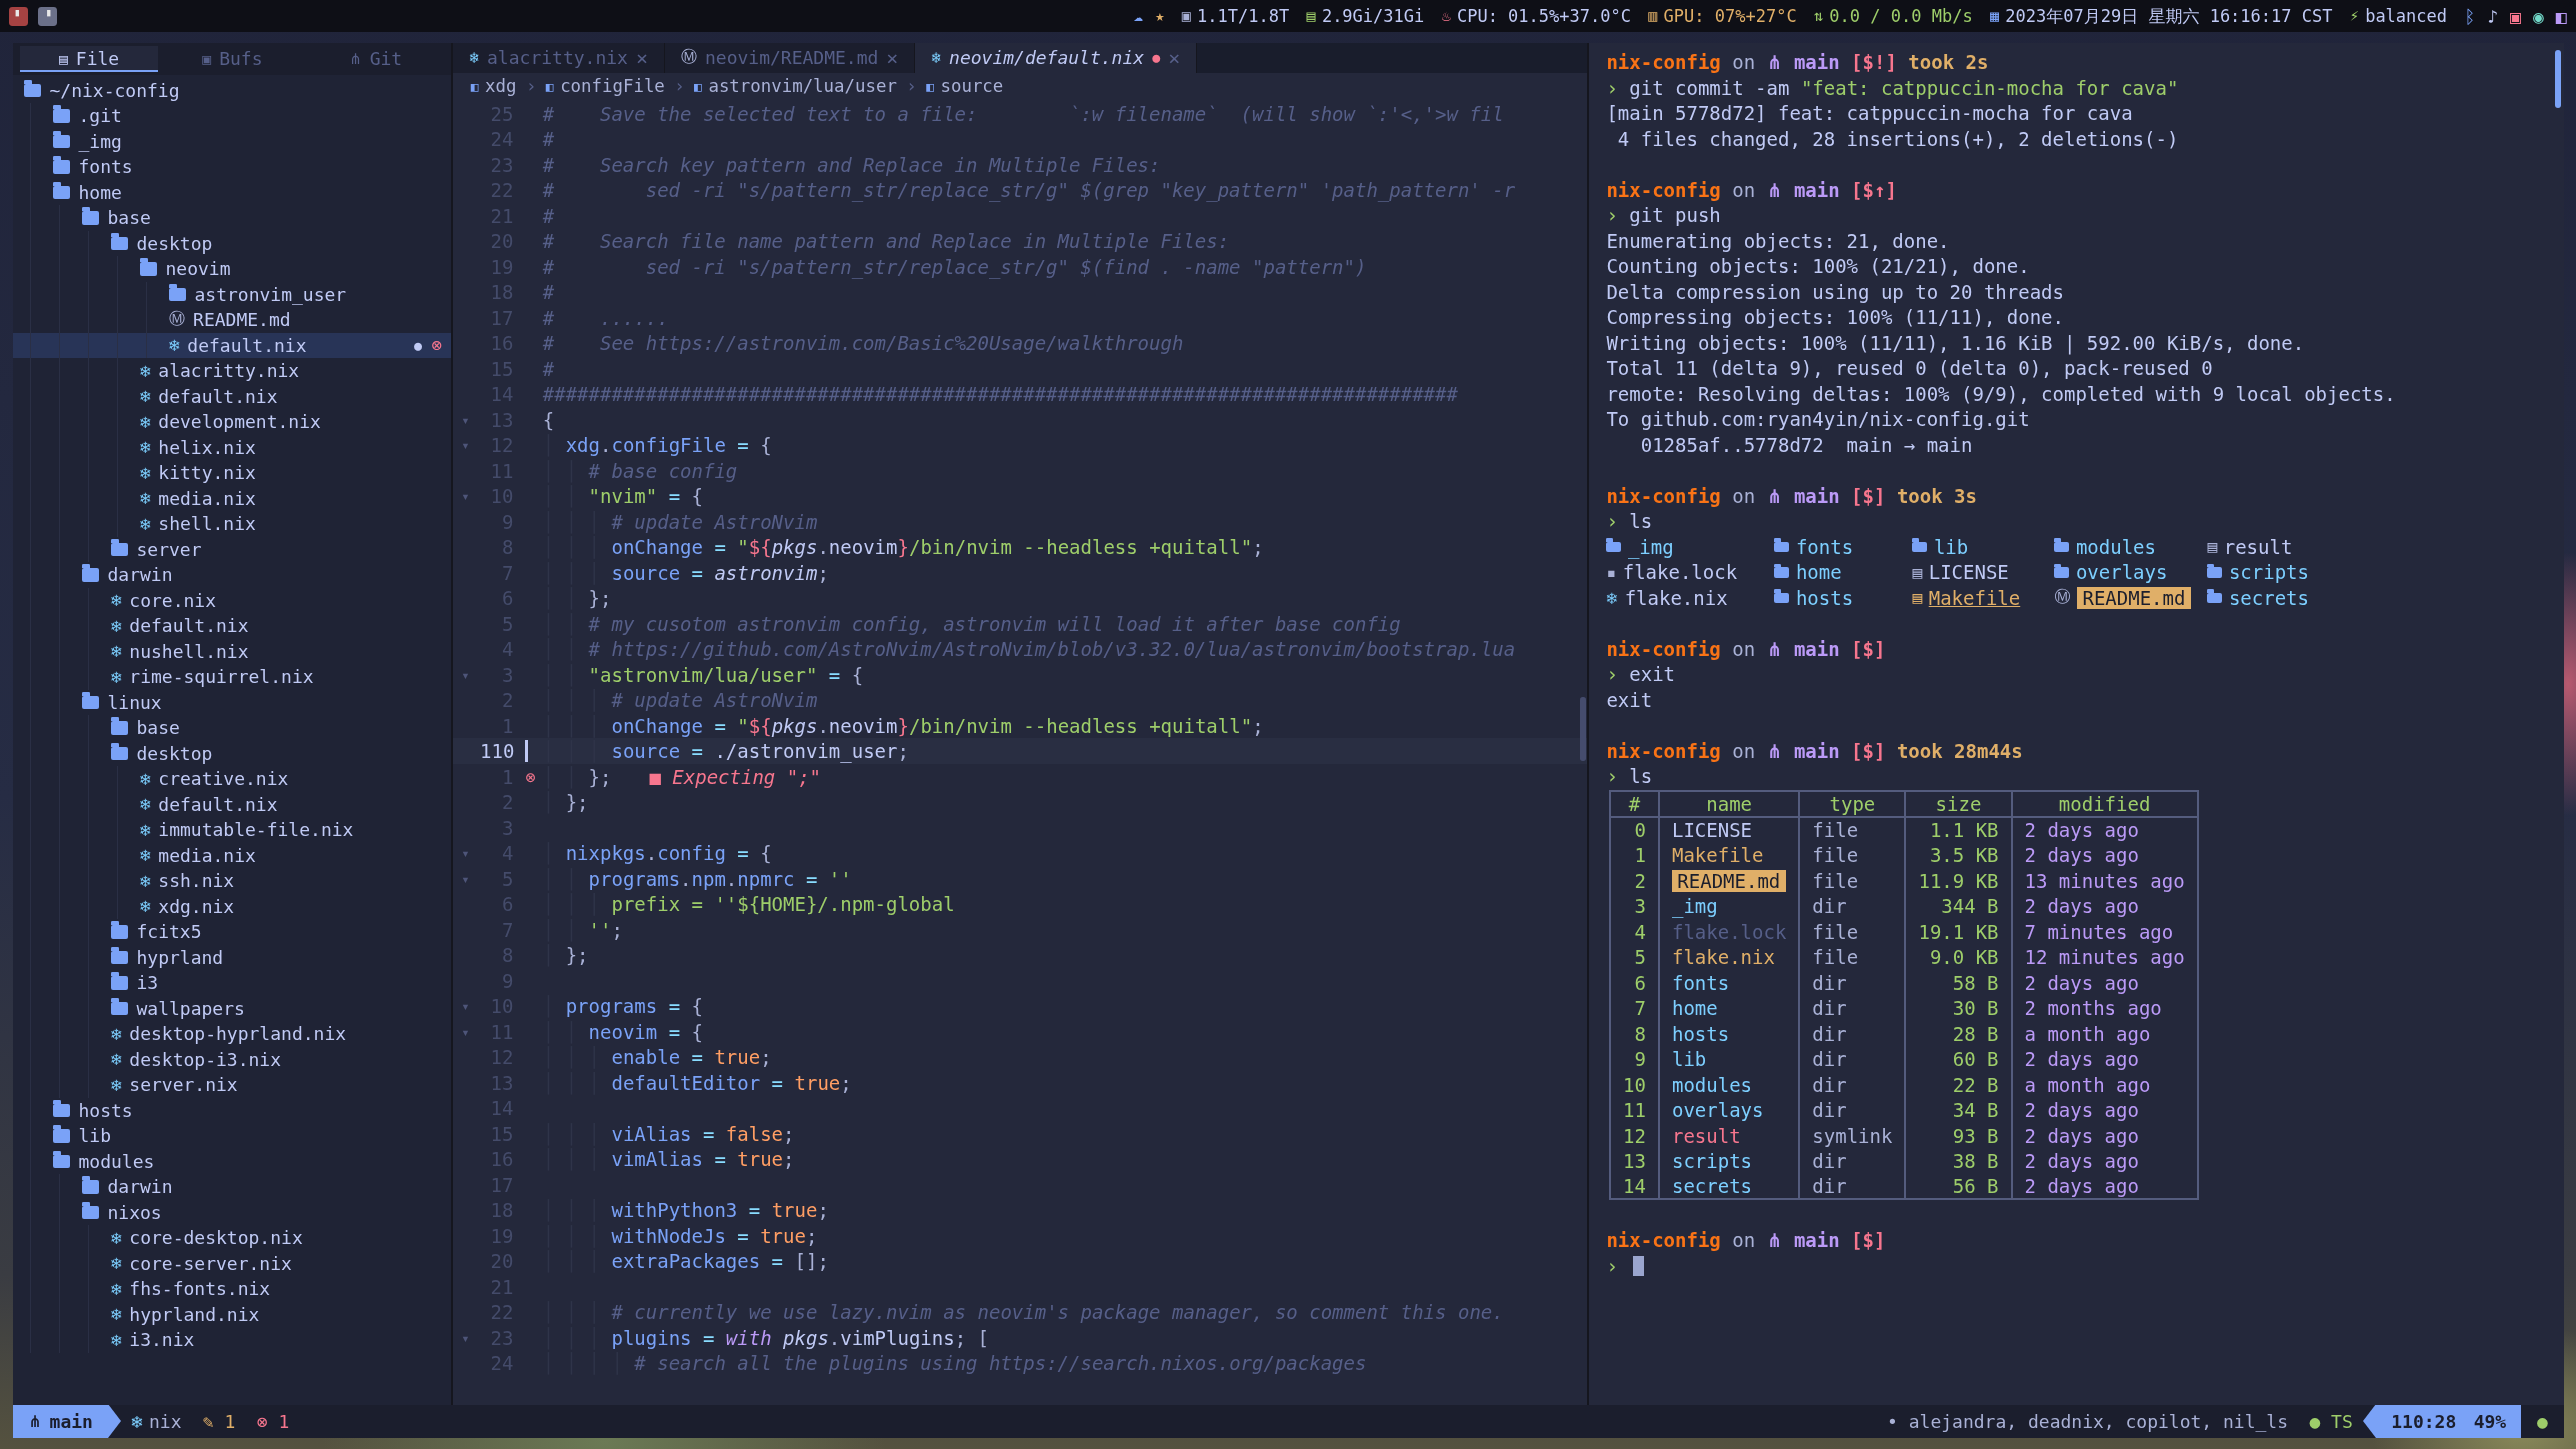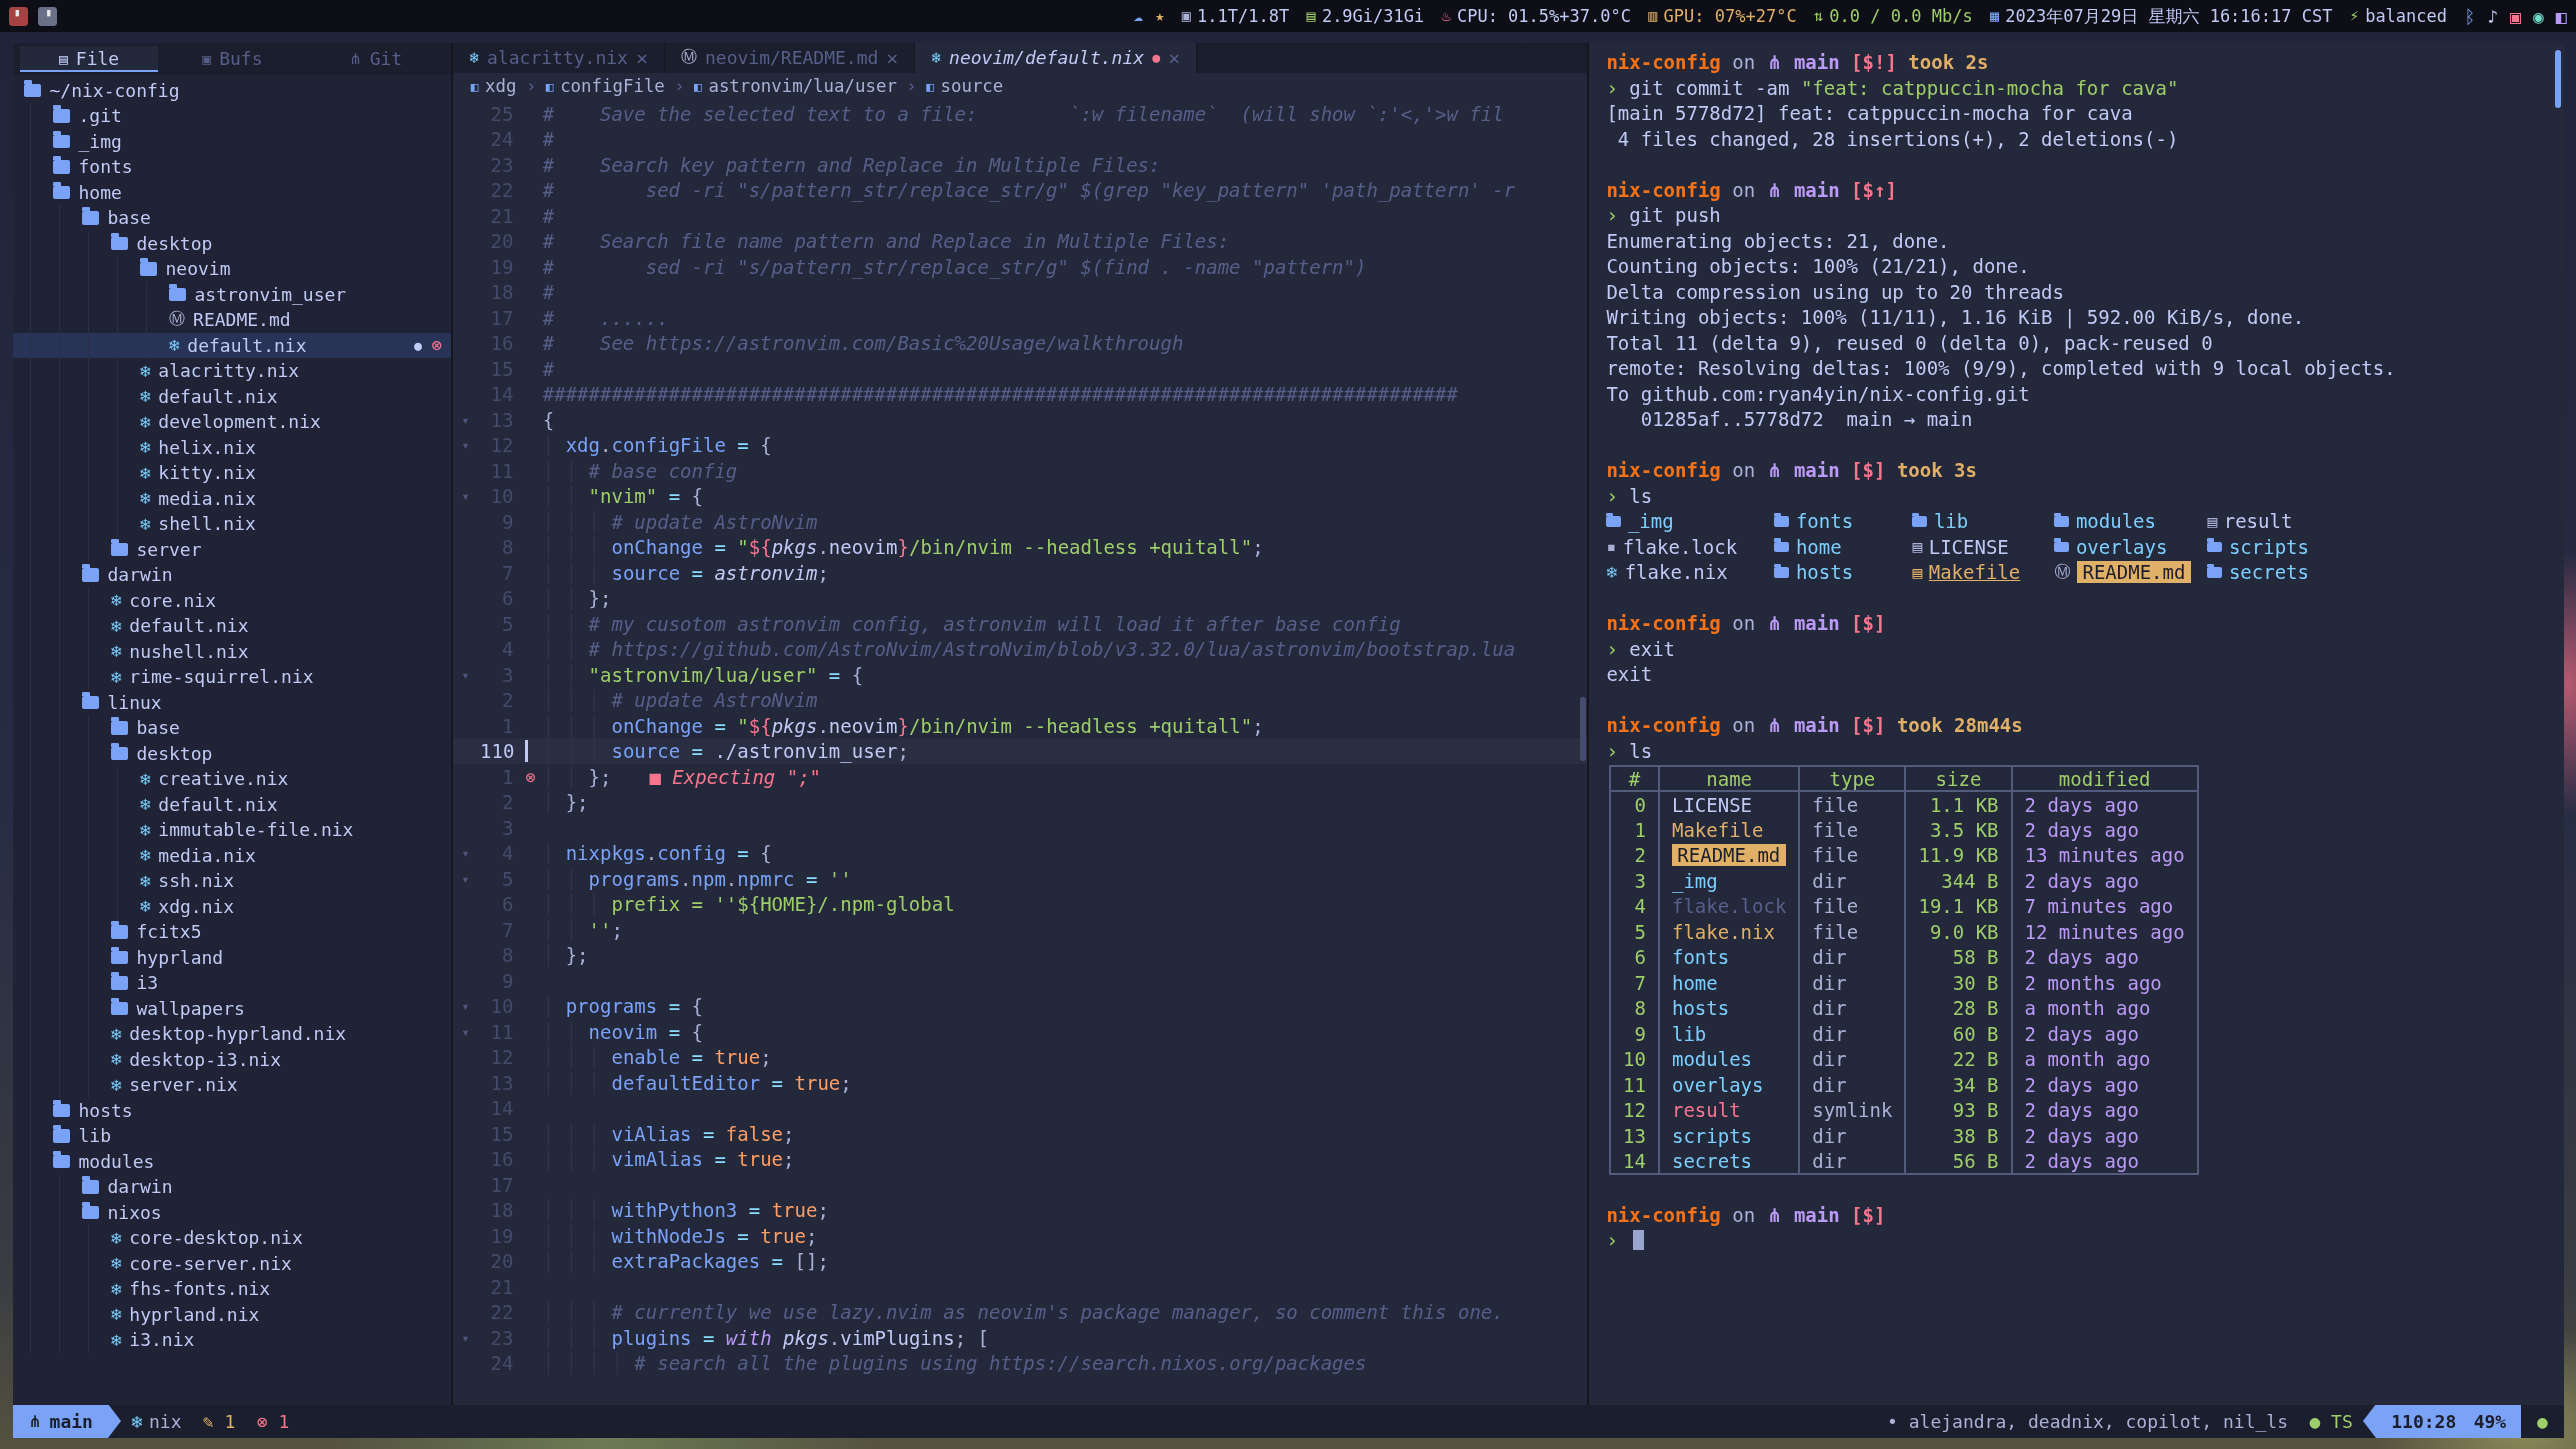--- a/index.html
+++ b/index.html
@@ -349,20 +349,21 @@
         <div class="tl"><span class="tdir">nix-config</span><span class="tfg"> on </span><span class="tbr">⋔ main</span><span class="tst"> [$!]</span><span class="tdur"> took 2s</span></div>
         <div class="tl"><span class="tp">› </span><span class="tcmd">git commit -am </span><span class="tstr">"feat: catppuccin-mocha for cava"</span></div>
         <div class="tl tout">[main 5778d72] feat: catppuccin-mocha for cava</div>
         <div class="tl tout"> 4 files changed, 28 insertions(+), 2 deletions(-)</div>
         <div class="tl"></div>
         <div class="tl"><span class="tdir">nix-config</span><span class="tfg"> on </span><span class="tbr">⋔ main</span><span class="tst"> [$↑]</span></div>
         <div class="tl"><span class="tp">› </span><span class="tcmd">git push</span></div>
         <div class="tl tout">Enumerating objects: 21, done.</div>
         <div class="tl tout">Counting objects: 100% (21/21), done.</div>
         <div class="tl tout">Delta compression using up to 20 threads</div>
+        <div class="tl tout">Compressing objects: 100% (11/11), done.</div>
         <div class="tl tout">Writing objects: 100% (11/11), 1.16 KiB | 592.00 KiB/s, done.</div>
         <div class="tl tout">Total 11 (delta 9), reused 0 (delta 0), pack-reused 0</div>
         <div class="tl tout">remote: Resolving deltas: 100% (9/9), completed with 9 local objects.</div>
         <div class="tl tout">To github.com:ryan4yin/nix-config.git</div>
         <div class="tl tout">   01285af..5778d72  main → main</div>
         <div class="tl"></div>
         <div class="tl"><span class="tdir">nix-config</span><span class="tfg"> on </span><span class="tbr">⋔ main</span><span class="tst"> [$]</span><span class="tdur"> took 3s</span></div>
         <div class="tl"><span class="tp">› </span><span class="tcmd">ls</span></div>
         <div class="tgrid">
           <div class="gcell"><span class="fold-ico sm"></span><span class="g-dir">_img</span></div>

